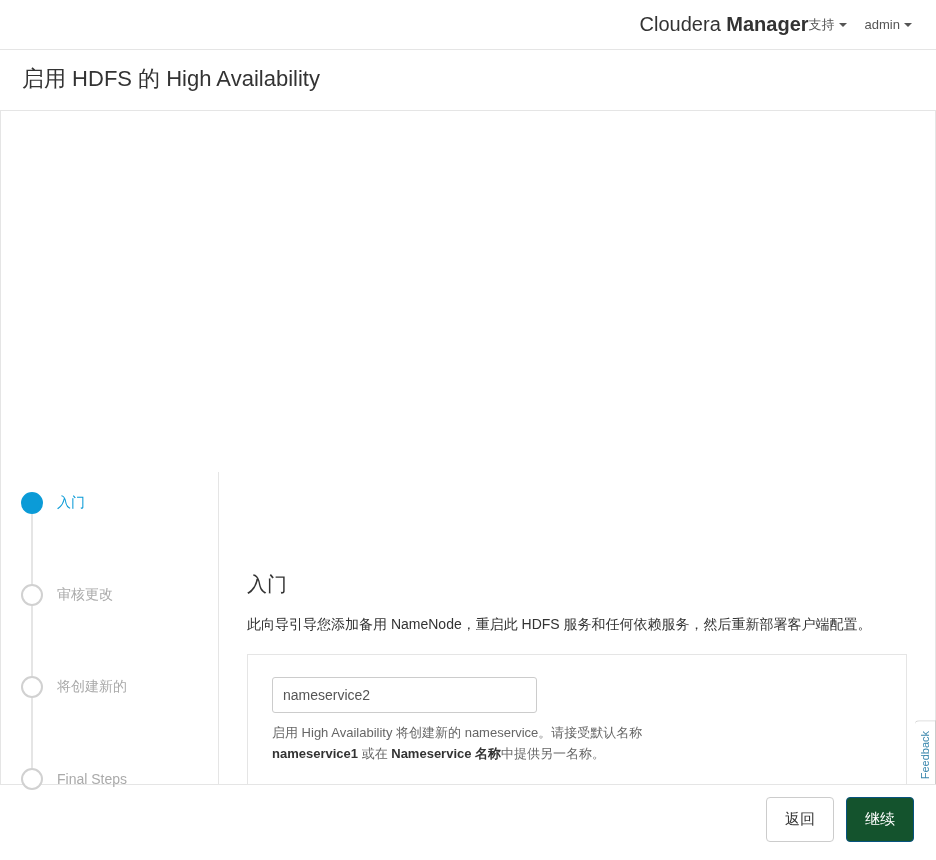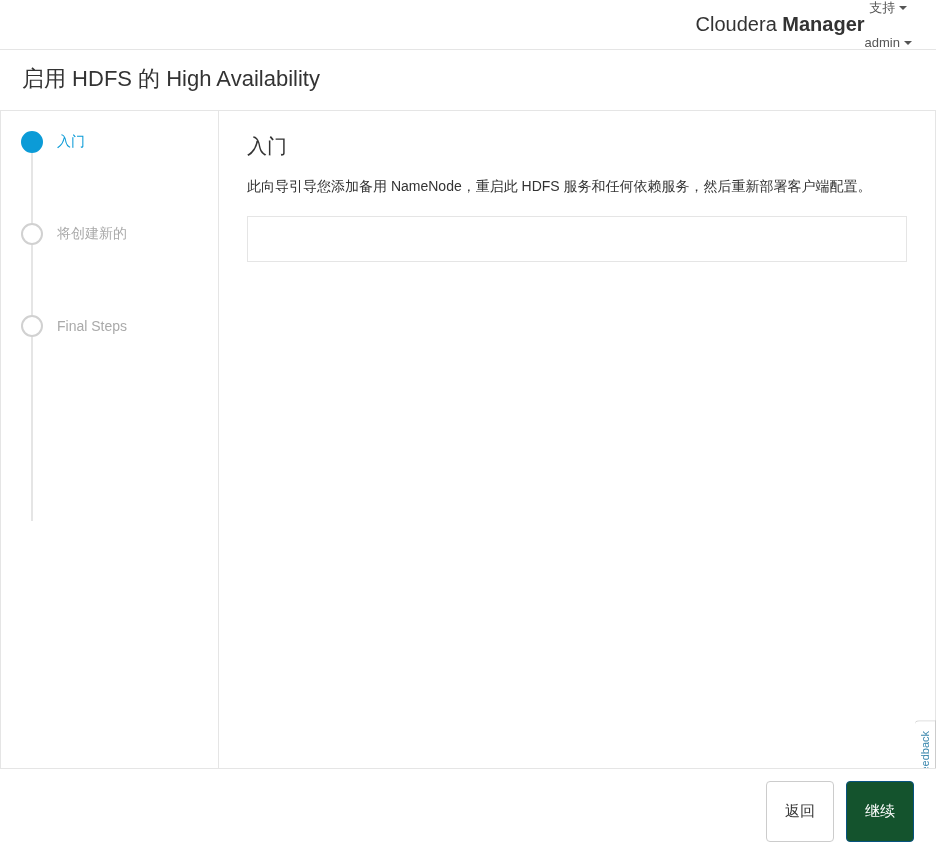--- a/index.html
+++ b/index.html
@@ -29,21 +29,20 @@
       color: #333;
       font-weight: 300;
     }
     .brand .bold {
       font-weight: 700;
     }
     .topnav {
       display: flex;
       gap: 18px;
       align-items: center;
-      flex-direction: column;
     }
     .topnav-item {
       font-size: 13px;
       color: #555;
       cursor: pointer;
       display: flex;
       align-items: center;
       gap: 4px;
     }
     .caret {
@@ -62,20 +61,21 @@
     .page-title {
       font-size: 22px;
       font-weight: 400;
       color: #333;
     }
     .content-wrap {
       display: flex;
       border: 1px solid #e5e5e5;
       border-top: none;
       height: 700px;
+      align-items: flex-end;
     }
     .sidebar {
       width: 218px;
       border-right: 1px solid #e5e5e5;
       padding: 20px 12px 20px 20px;
       position: relative;
     }
     .steps {
       position: relative;
     }
@@ -184,21 +184,21 @@
       left: 0;
       right: 0;
       display: flex;
       justify-content: flex-end;
       gap: 12px;
       padding: 12px 22px 18px;
       border-top: 1px solid #e5e5e5;
       background: #fff;
     }
     .btn {
-      padding: 20px 18px;
+      padding: 12px 18px;
       font-size: 15px;
       border-radius: 4px;
       cursor: pointer;
       border: 1px solid #ccc;
     }
     .btn-default {
       background: #fff;
       color: #333;
     }
     .btn-primary {
@@ -257,34 +257,44 @@
 <div class="content-wrap">
   <div class="sidebar">
     <div class="steps">
       <div class="steps-line" style="height:370px;"></div>
       <div class="step">
         <div class="step-circle active"></div>
         <div class="step-label active">入门</div>
       </div>
       <div class="step">
         <div class="step-circle"></div>
+        <div class="step-label">审核更改</div>
+      </div>
+      <div class="step">
+        <div class="step-circle"></div>
         <div class="step-label">将创建新的</div>
       </div>
       <div class="step">
         <div class="step-circle"></div>
         <div class="step-label">Final Steps</div>
       </div>
     </div>
   </div>
 
   <div class="main">
     <h2 class="section-title">入门</h2>
     <p class="intro-text">此向导引导您添加备用 NameNode，重启此 HDFS 服务和任何依赖服务，然后重新部署客户端配置。</p>
     <div class="form-box">
       <div class="form-row">
+        <div class="form-input-col">
+          <input type="text" class="text-input" value="nameservice2" style="">
+          <div class="help-text">
+            <span>启用 High Availability 将创建新的 nameservice。请接受默认名称 </span><span class="bold">nameservice1</span><span> 或在 </span><span class="bold">Nameservice 名称</span><span>中提供另一名称。</span>
+          </div>
+        </div>
       </div>
     </div>
   </div>
 </div>
 
 <div class="feedback-tab">Feedback</div>
 
 <div class="watermark">https://blog.csdn.net/linge 客</div>
 
 <div class="footer">

